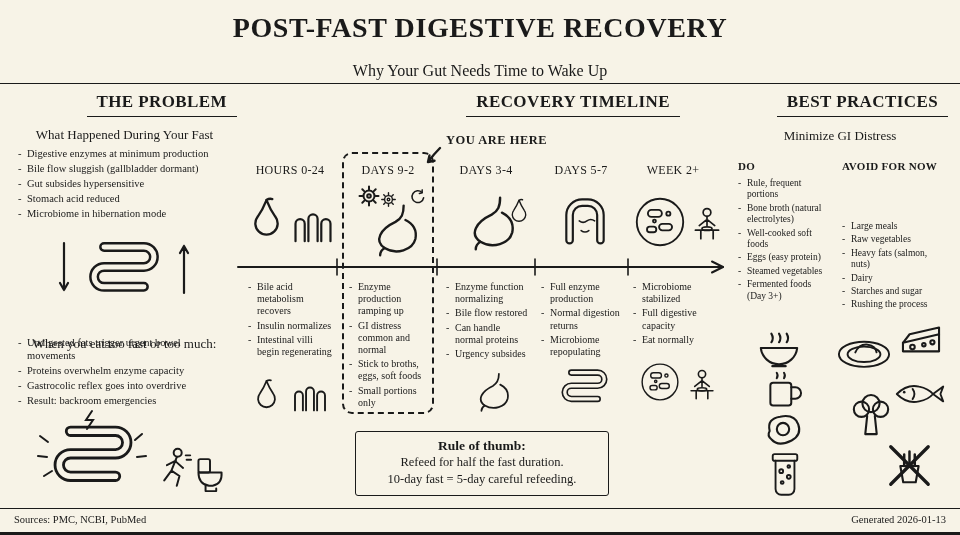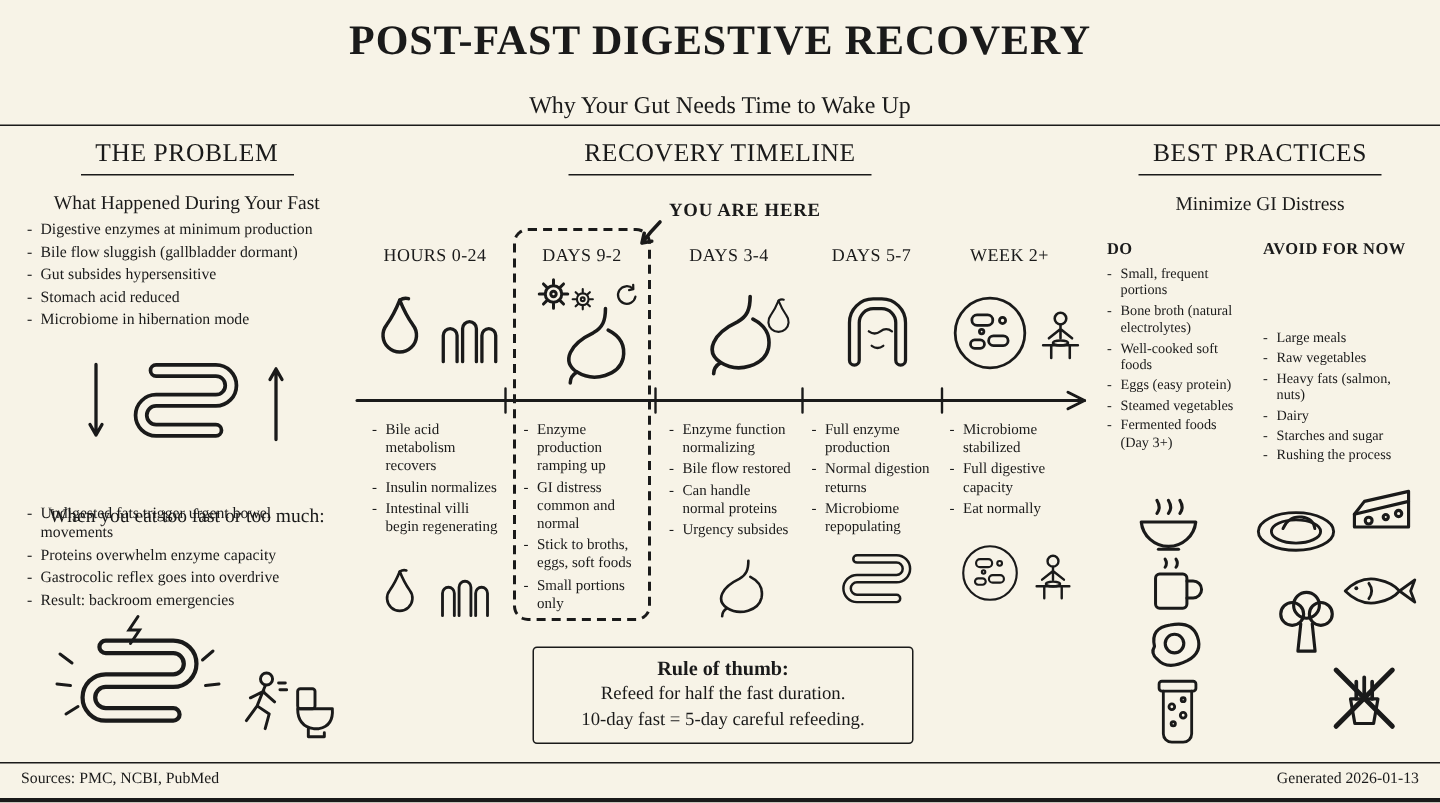--- a/index.html
+++ b/index.html
@@ -3,21 +3,21 @@
 <meta charset="utf-8">
 <style>
   * { margin:0; padding:0; box-sizing:border-box; }
   html,body { background:#cfccc2; }
   .page { position:relative; width:960px; height:535px; margin:0 auto; background:#f7f3e7;
           color:#1a1a1a; font-family:"Liberation Serif", serif; overflow:hidden;padding-left:43px; }
   .abs { position:absolute; }
   .title { top:12px; left:0; width:100%; text-align:center; font-size:28px; font-weight:bold; letter-spacing:.6px; }
   .subtitle { top:50px; left:0; width:100%; text-align:center; font-size:16px;margin-top:12px; }
   .hline { border-top:1.6px solid #1a1a1a; height:0; }
-  .col-heading { text-align:center; font-size:17px; font-weight:normal; letter-spacing:.4px; }
+  .col-heading { text-align:right; font-size:17px; font-weight:bold; letter-spacing:.4px; }
   .col-heading span { display:inline-block; border-bottom:1.4px solid #1a1a1a; padding:0 10px 4px; }
   .sec-title { font-size:13px; text-align:center; }
   .blist .bi { position:relative; padding-left:9px; margin-bottom:2px; }
   .blist .bi::before { content:"-"; position:absolute; left:0; top:0; }
   .f105 { font-size:10.5px; line-height:1.24; }
   .f10  { font-size:10px;  line-height:1.22; }
   .f95  { font-size:9.5px; line-height:1.2; }
   .stage-label { font-size:12px; font-weight:normal; text-align:center; letter-spacing:.3px; }
   .dashed-box { border:2px dashed #1a1a1a; border-radius:10px; }
   .marker-label { font-size:12.5px; font-weight:bold; letter-spacing:.5px; }
@@ -324,21 +324,21 @@
       <div class="rule-line">Refeed for half the fast duration.</div>
       <div class="rule-line">10-day fast = 5-day careful refeeding.</div>
     </div>
   </section>
 
   <section>
     <div class="abs sec-title" style="top:128px; left:732px; width:216px;">Minimize GI Distress</div>
 
     <div class="abs subcol-title" style="top:160px; left:738px;">DO</div>
     <div class="abs blist f95" style="top:178px; left:738px; width:92px;">
-      <div class="bi">Small, frequent portions</div>
+      <div class="bi">Rule, frequent portions</div>
       <div class="bi">Bone broth (natural electrolytes)</div>
       <div class="bi">Well-cooked soft foods</div>
       <div class="bi">Eggs (easy protein)</div>
       <div class="bi">Steamed vegetables</div>
       <div class="bi">Fermented foods (Day 3+)</div>
     </div>
 
     <div class="abs subcol-title" style="top:160px; left:842px;">AVOID FOR NOW</div>
     <div class="abs blist f95" style="top:178px; left:842px; width:106px;margin-top:43px;">
       <div class="bi">Large meals</div>

